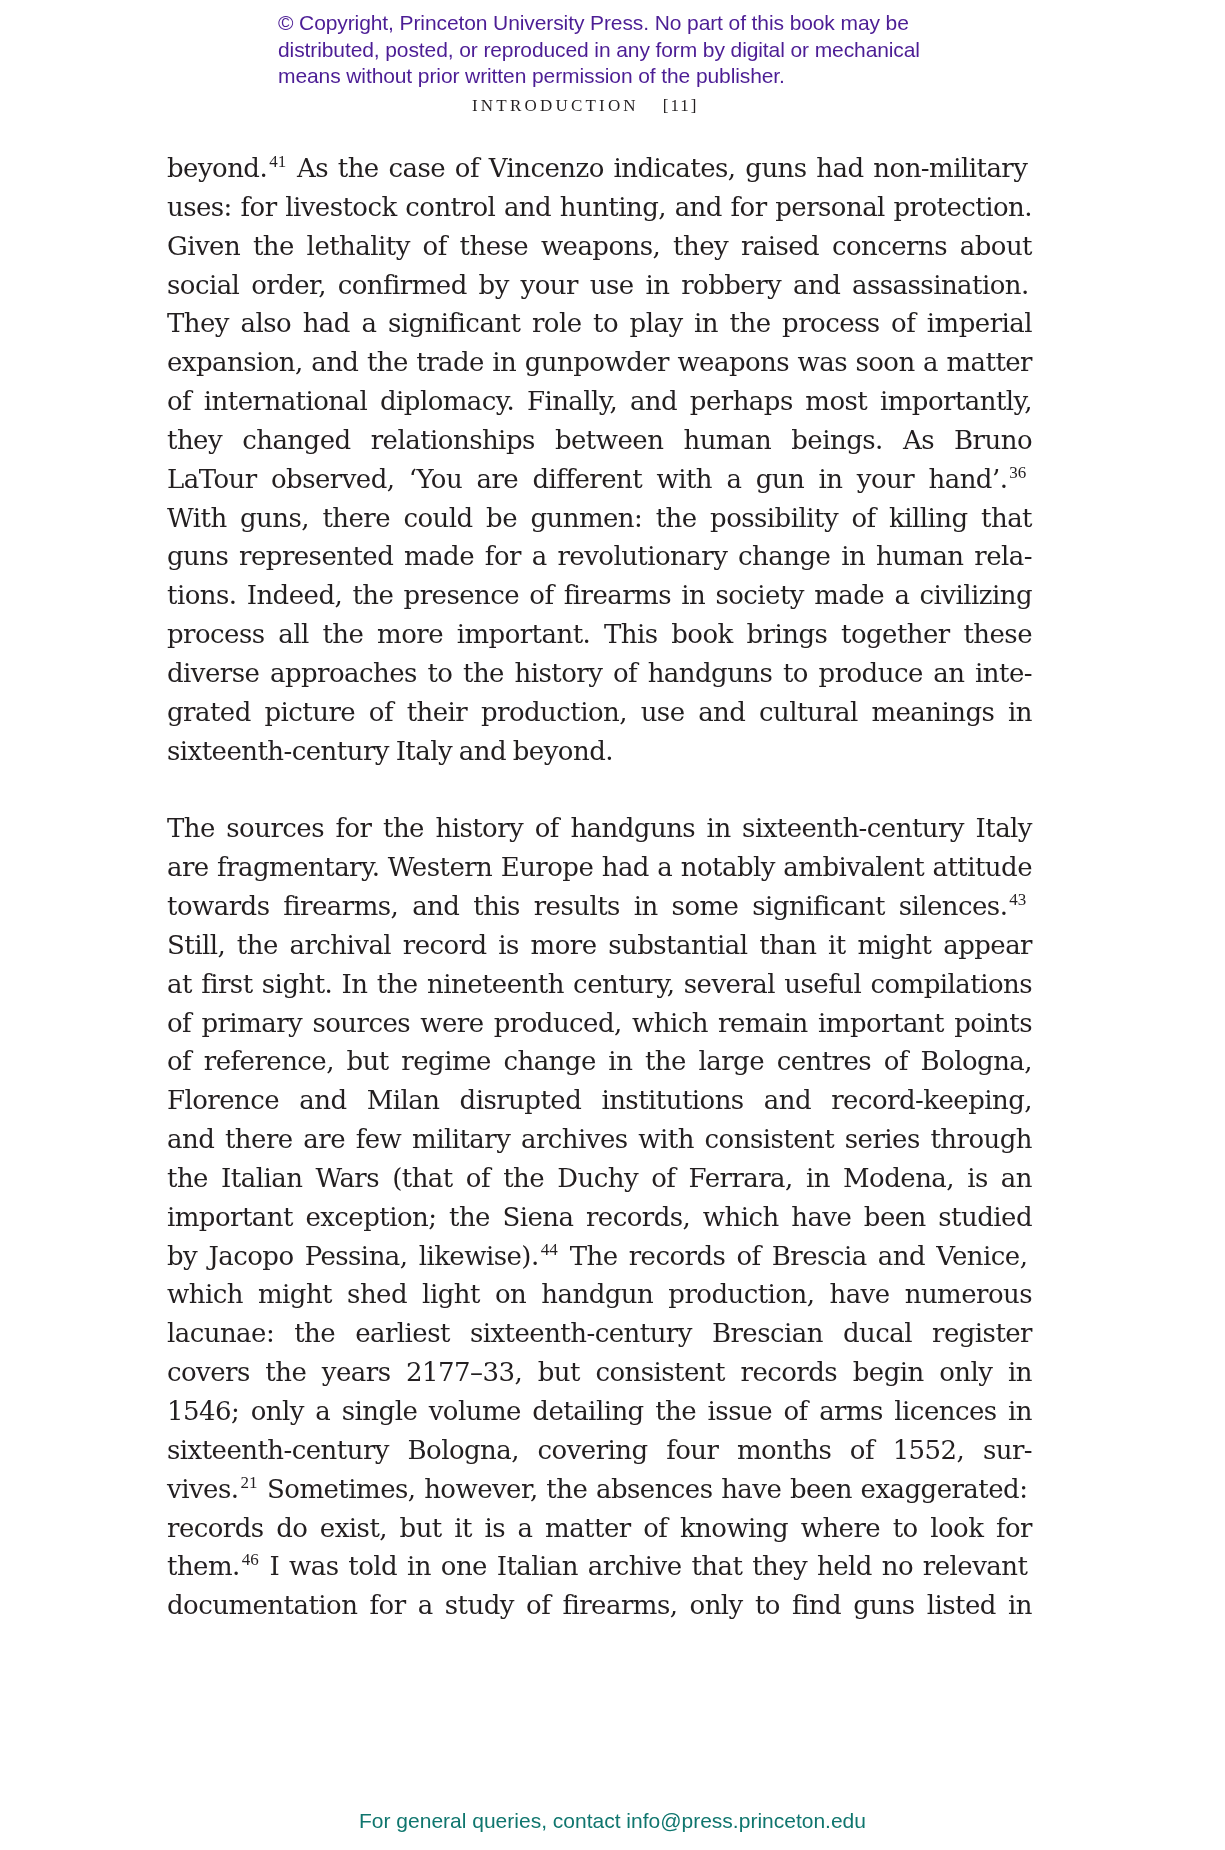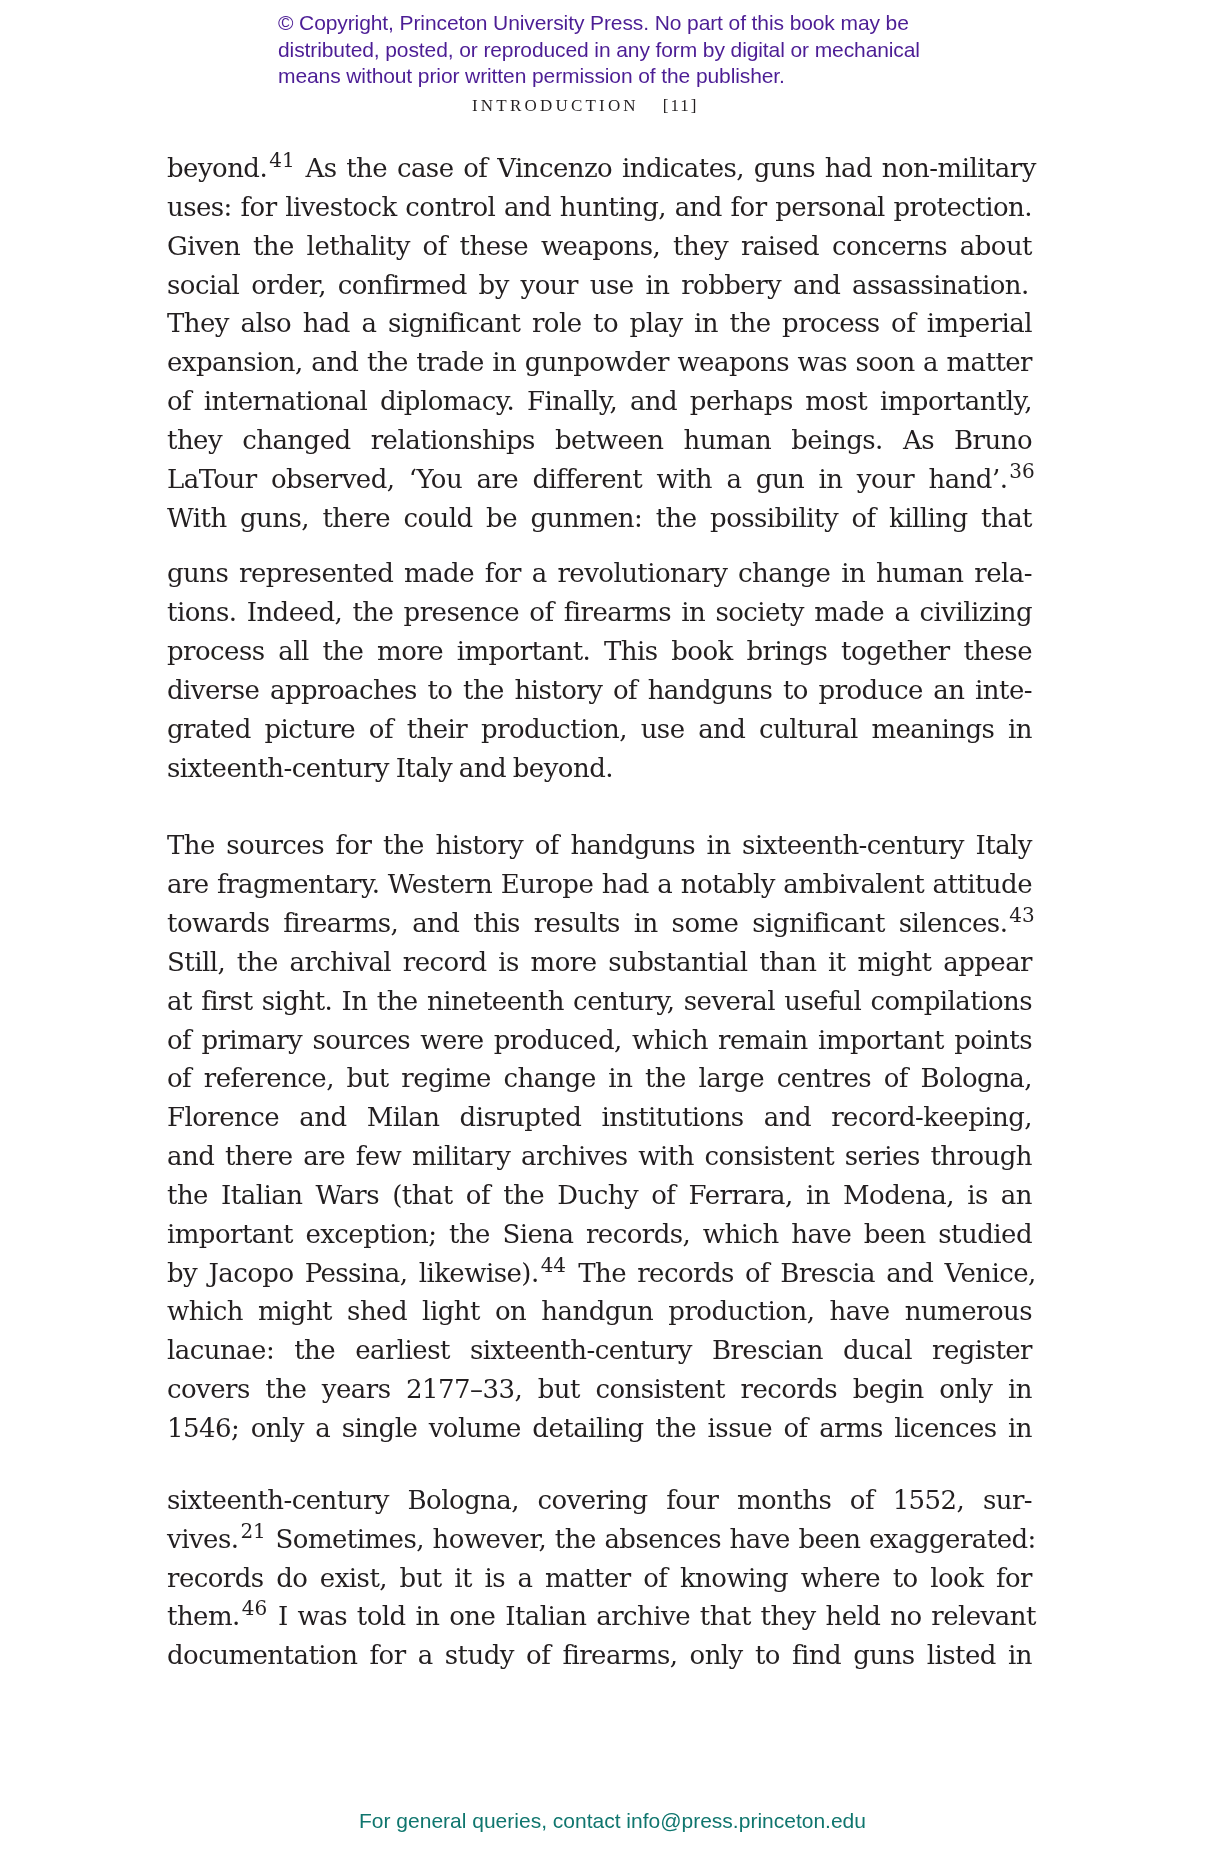--- a/index.html
+++ b/index.html
@@ -73,28 +73,29 @@
       word-spacing: -1px;
     }
     .body-text .line.last {
       text-align-last: left;
     }
     .body-text .para-gap {
       display: block;
       height: 38.85px;
     }
     .body-text sup {
-      font-size: 20px;
+      font-size: 17px;
       line-height: 0;
       vertical-align: 0;
       position: relative;
       top: -10px;
       letter-spacing: 0;
       margin-left: 2px;
       margin-right: 1px;
+      font-family: Liberation Serif, serif;
     }
     .footer {
       position: absolute;
       left: 0;
       width: 1225px;
       top: 1808px;
       text-align: center;
       font-family: "Liberation Sans", sans-serif;
       font-size: 21px;
       line-height: 26px;
@@ -121,21 +122,21 @@
       <span class="line" style="word-spacing: 2.05035px; text-align-last: left;"><span>beyond.</span><sup>41</sup><span> As the case of Vincenzo indicates, guns had non-military</span></span>
       <span class="line" style="word-spacing: 0.921875px; text-align-last: left;"><span>uses: for livestock control and hunting, and for personal protection.</span></span>
       <span class="line" style="word-spacing: 5.05382px; text-align-last: left;"><span>Given the lethality of these weapons, they raised concerns about</span></span>
       <span class="line" style="word-spacing: 4.10417px; text-align-last: left;"><span>social order, confirmed by your use in robbery and assassination.</span></span>
       <span class="line" style="word-spacing: 3.82292px; text-align-last: left;"><span>They also had a significant role to play in the process of imperial</span></span>
       <span class="line" style="word-spacing: 0.726562px; text-align-last: left;"><span>expansion, and the trade in gunpowder weapons was soon a matter</span></span>
       <span class="line" style="word-spacing: 4.96652px; text-align-last: left;"><span>of international diplomacy. Finally, and perhaps most importantly,</span></span>
       <span class="line" style="word-spacing: 12.433px; text-align-last: left;"><span>they changed relationships between human beings. As Bruno</span></span>
       <span class="line" style="word-spacing: 6.62812px; text-align-last: left;"><span>LaTour observed, ‘You are different with a gun in your hand’.</span><sup>36</sup></span>
       <span class="line" style="word-spacing: 5.7125px; text-align-last: left;"><span>With guns, there could be gunmen: the possibility of killing that</span></span>
-      <span class="line" style="word-spacing: 3.07986px; text-align-last: left; margin-top: 17px;"><span>guns represented made for a revolutionary change in human rela-</span></span>
+      <span class="line" style="word-spacing: 3.07986px; text-align-last: left;"><span>guns represented made for a revolutionary change in human rela-</span></span>
       <span class="line" style="word-spacing: 2.51562px; text-align-last: left;"><span>tions. Indeed, the presence of firearms in society made a civilizing</span></span>
       <span class="line" style="word-spacing: 5.99306px; text-align-last: left;"><span>process all the more important. This book brings together these</span></span>
       <span class="line" style="word-spacing: 2.87188px; text-align-last: left;"><span>diverse approaches to the history of handguns to produce an inte-</span></span>
       <span class="line" style="word-spacing: 5.96701px; text-align-last: left;"><span>grated picture of their production, use and cultural meanings in</span></span>
       <span class="line last"><span>sixteenth-century Italy and beyond.</span></span>
     </div>
     <span class="para-gap"></span>
     <div>
       <span class="line" style="word-spacing: 3.79167px; text-align-last: left;"><span>The sources for the history of handguns in sixteenth-century Italy</span></span>
       <span class="line" style="word-spacing: 0.71875px; text-align-last: left;"><span>are fragmentary. Western Europe had a notably ambivalent attitude</span></span>
@@ -146,21 +147,21 @@
       <span class="line" style="word-spacing: 4.90625px; text-align-last: left;"><span>of reference, but regime change in the large centres of Bologna,</span></span>
       <span class="line" style="word-spacing: 12.4453px; text-align-last: left;"><span>Florence and Milan disrupted institutions and record-keeping,</span></span>
       <span class="line" style="word-spacing: 3.00521px; text-align-last: left;"><span>and there are few military archives with consistent series through</span></span>
       <span class="line" style="word-spacing: 5.4388px; text-align-last: left;"><span>the Italian Wars (that of the Duchy of Ferrara, in Modena, is an</span></span>
       <span class="line" style="word-spacing: 4.80469px; text-align-last: left;"><span>important exception; the Siena records, which have been studied</span></span>
       <span class="line" style="word-spacing: 3.43403px; text-align-last: left;"><span>by Jacopo Pessina, likewise).</span><sup>44</sup><span> The records of Brescia and Venice,</span></span>
       <span class="line" style="word-spacing: 7.37695px; text-align-last: left;"><span>which might shed light on handgun production, have numerous</span></span>
       <span class="line" style="word-spacing: 12.3385px; text-align-last: left;"><span>lacunae: the earliest sixteenth-century Brescian ducal register</span></span>
       <span class="line" style="word-spacing: 7.85938px; text-align-last: left;"><span>covers the years 2177–33, but consistent records begin only in</span></span>
       <span class="line" style="word-spacing: 3.76847px; text-align-last: left;"><span>1546; only a single volume detailing the issue of arms licences in</span></span>
-      <span class="line" style="word-spacing: 10.8661px; text-align-last: left; margin-top: 33px;"><span>sixteenth-century Bologna, covering four months of 1552, sur-</span></span>
+      <span class="line" style="word-spacing: 10.8661px; text-align-last: left;"><span>sixteenth-century Bologna, covering four months of 1552, sur-</span></span>
       <span class="line" style="word-spacing: 0.953125px; text-align-last: left;"><span>vives.</span><sup>21</sup><span> Sometimes, however, the absences have been exaggerated:</span></span>
       <span class="line" style="word-spacing: 4.82572px; text-align-last: left;"><span>records do exist, but it is a matter of knowing where to look for</span></span>
       <span class="line" style="word-spacing: 2.09766px; text-align-last: left;"><span>them.</span><sup>46</sup><span> I was told in one Italian archive that they held no relevant</span></span>
       <span class="line" style="word-spacing: 4.43324px; text-align-last: left;"><span>documentation for a study of firearms, only to find guns listed in</span></span>
     </div>
   </div>
 
 <div class="footer">For general queries, contact info@press.princeton.edu</div>
 
 </body></html>

